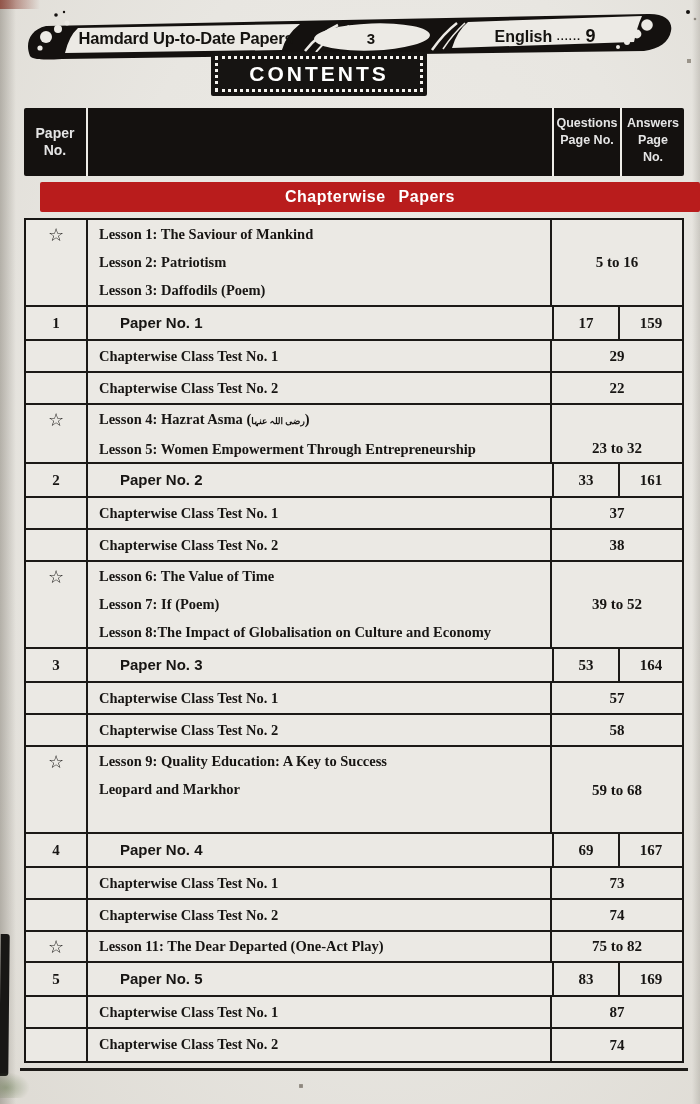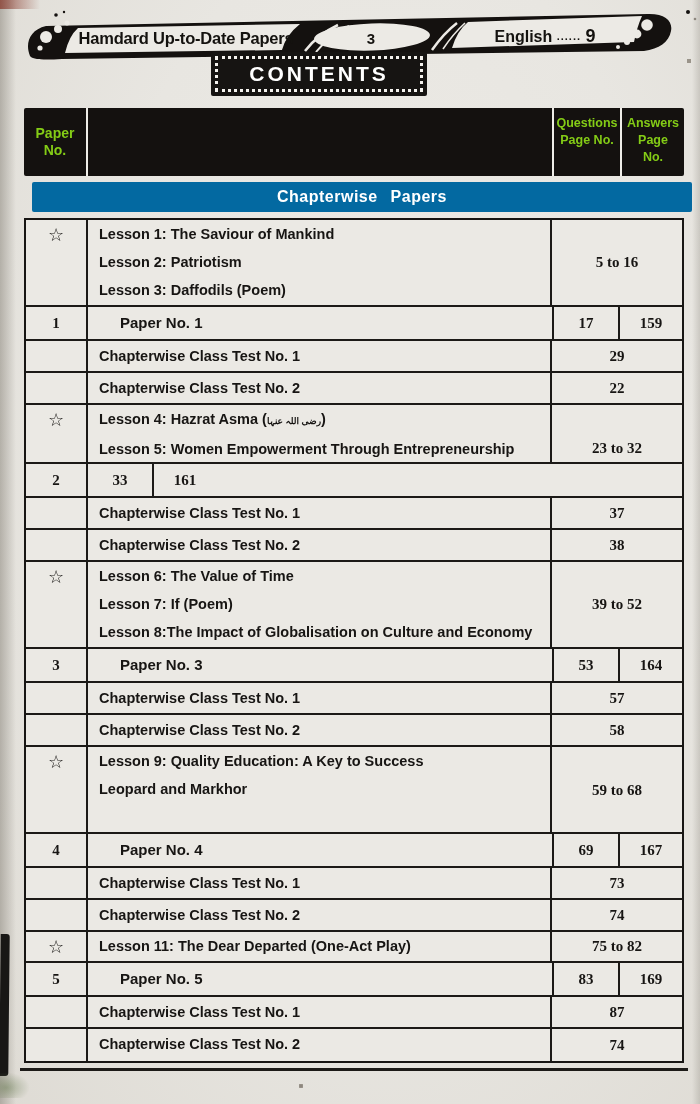--- a/index.html
+++ b/index.html
@@ -37,42 +37,42 @@
   .subjectline .dots{font-size:11px;letter-spacing:1px;vertical-align:2px;}
   .subjectline .grade{font-size:18px;}
   
   .contents-box{position:absolute;left:211px;top:52px;width:216px;height:44px;
     background:#161412;border-radius:2px;box-sizing:border-box;padding:4px;}
   .contents-inner{width:100%;height:100%;box-sizing:border-box;border:3px dotted #f4f2ee;
     display:flex;align-items:center;justify-content:center;
     color:#fff;font-weight:bold;font-size:21px;letter-spacing:3px;}
   
   .thead{position:absolute;left:24px;top:108px;width:660px;height:68px;background:#14110f;
-    border-radius:2px;display:flex;color:#84cc16;font-weight:bold;}
+    border-radius:2px;display:flex;color:#e5e5e5;font-weight:bold;}
   .thead .h1{width:62px;border-right:2px solid #efedе8;}
   .thead .h1,.thead .hq,.thead .ha{display:flex;align-items:center;justify-content:center;
     text-align:center;white-space:pre-line;line-height:17px;font-size:14px;}
   .thead .h1{border-right:2px solid #efede8;}
   .thead .hmid{flex:1;}
   .thead .hq{width:66px;border-left:2px solid #efede8;font-size:12.5px;align-items:flex-start;padding-top:7px;}
   .thead .ha{width:62px;border-left:2px solid #efede8;font-size:12.5px;align-items:flex-start;padding-top:7px;}
-  .section-banner{position:absolute;left:32px;top:182px;width:660px;height:30px;background:#0369a1;
+  .section-banner{position:absolute;left:40px;top:182px;width:660px;height:30px;background:#b91c1c;
     border-radius:2px;display:flex;align-items:center;justify-content:center;
     color:#fff;font-weight:bold;font-size:16px;letter-spacing:.5px;word-spacing:8px;}
   .tbody{position:absolute;left:24px;top:218px;width:660px;background:#ebe9e4;
     border:2px solid #171513;box-sizing:border-box;}
   .row{display:flex;border-bottom:2px solid #1c1a17;box-sizing:border-box;}
   .row:last-child{border-bottom:none;}
   .c1{width:62px;border-right:2px solid #1c1a17;box-sizing:border-box;
     display:flex;justify-content:center;align-items:flex-start;}
   .c1 .star{font-size:18px;line-height:26px;margin-top:2px;}
   .c1 .pno{font-family:"Liberation Serif","DejaVu Serif",serif;font-weight:bold;
     font-size:15px;line-height:32px;}
   .cdesc{flex:1;border-right:2px solid #1c1a17;box-sizing:border-box;padding:0 4px 0 11px;
-    font-family:Liberation Sans, sans-serif;font-weight:bold;font-size:14.5px;}
+    font-family:Liberation Serif, serif;font-weight:bold;font-size:14.5px;}
   .cdesc .line{line-height:28px;white-space:nowrap;}
   .row.paper .cdesc{font-family:Liberation Sans, sans-serif;font-size:15px;padding-left:32px;}
   .row.paper .cdesc .line{line-height:32px;}
   .row.test .cdesc .line{line-height:30px;}
   .ar{font-size:9px;letter-spacing:-.5px;margin-top:40px;}
   .cpages{width:130px;display:flex;justify-content:center;align-items:center;
     font-family:"Liberation Serif","DejaVu Serif",serif;font-weight:bold;font-size:15px;}
   .cpages.vtop{align-items:flex-start;margin-top:30px;}
   .cpages.vtop span{line-height:27px;}
   .cq{width:66px;border-right:2px solid #1c1a17;box-sizing:border-box;}
@@ -196,20 +196,23 @@
         <div class="line">Lesson 5: Women Empowerment Through Entrepreneurship</div>
       </div>
       <div class="cpages vtop">
         <span>23 to 32</span>
       </div>
     </div>
     <div class="row paper" style="height: 34px;">
       <div class="c1">
         <div class="pno">2</div>
       </div>
+      <div class="cdesc">
+        <div class="line">Paper No. 2</div>
+      </div>
       <div class="cq">33</div>
       <div class="ca">161</div>
     </div>
     <div class="row test" style="height: 32px;">
       <div class="c1"></div>
       <div class="cdesc">
         <div class="line">Chapterwise Class Test No. 1</div>
       </div>
       <div class="cpages">
         <span>37</span>

